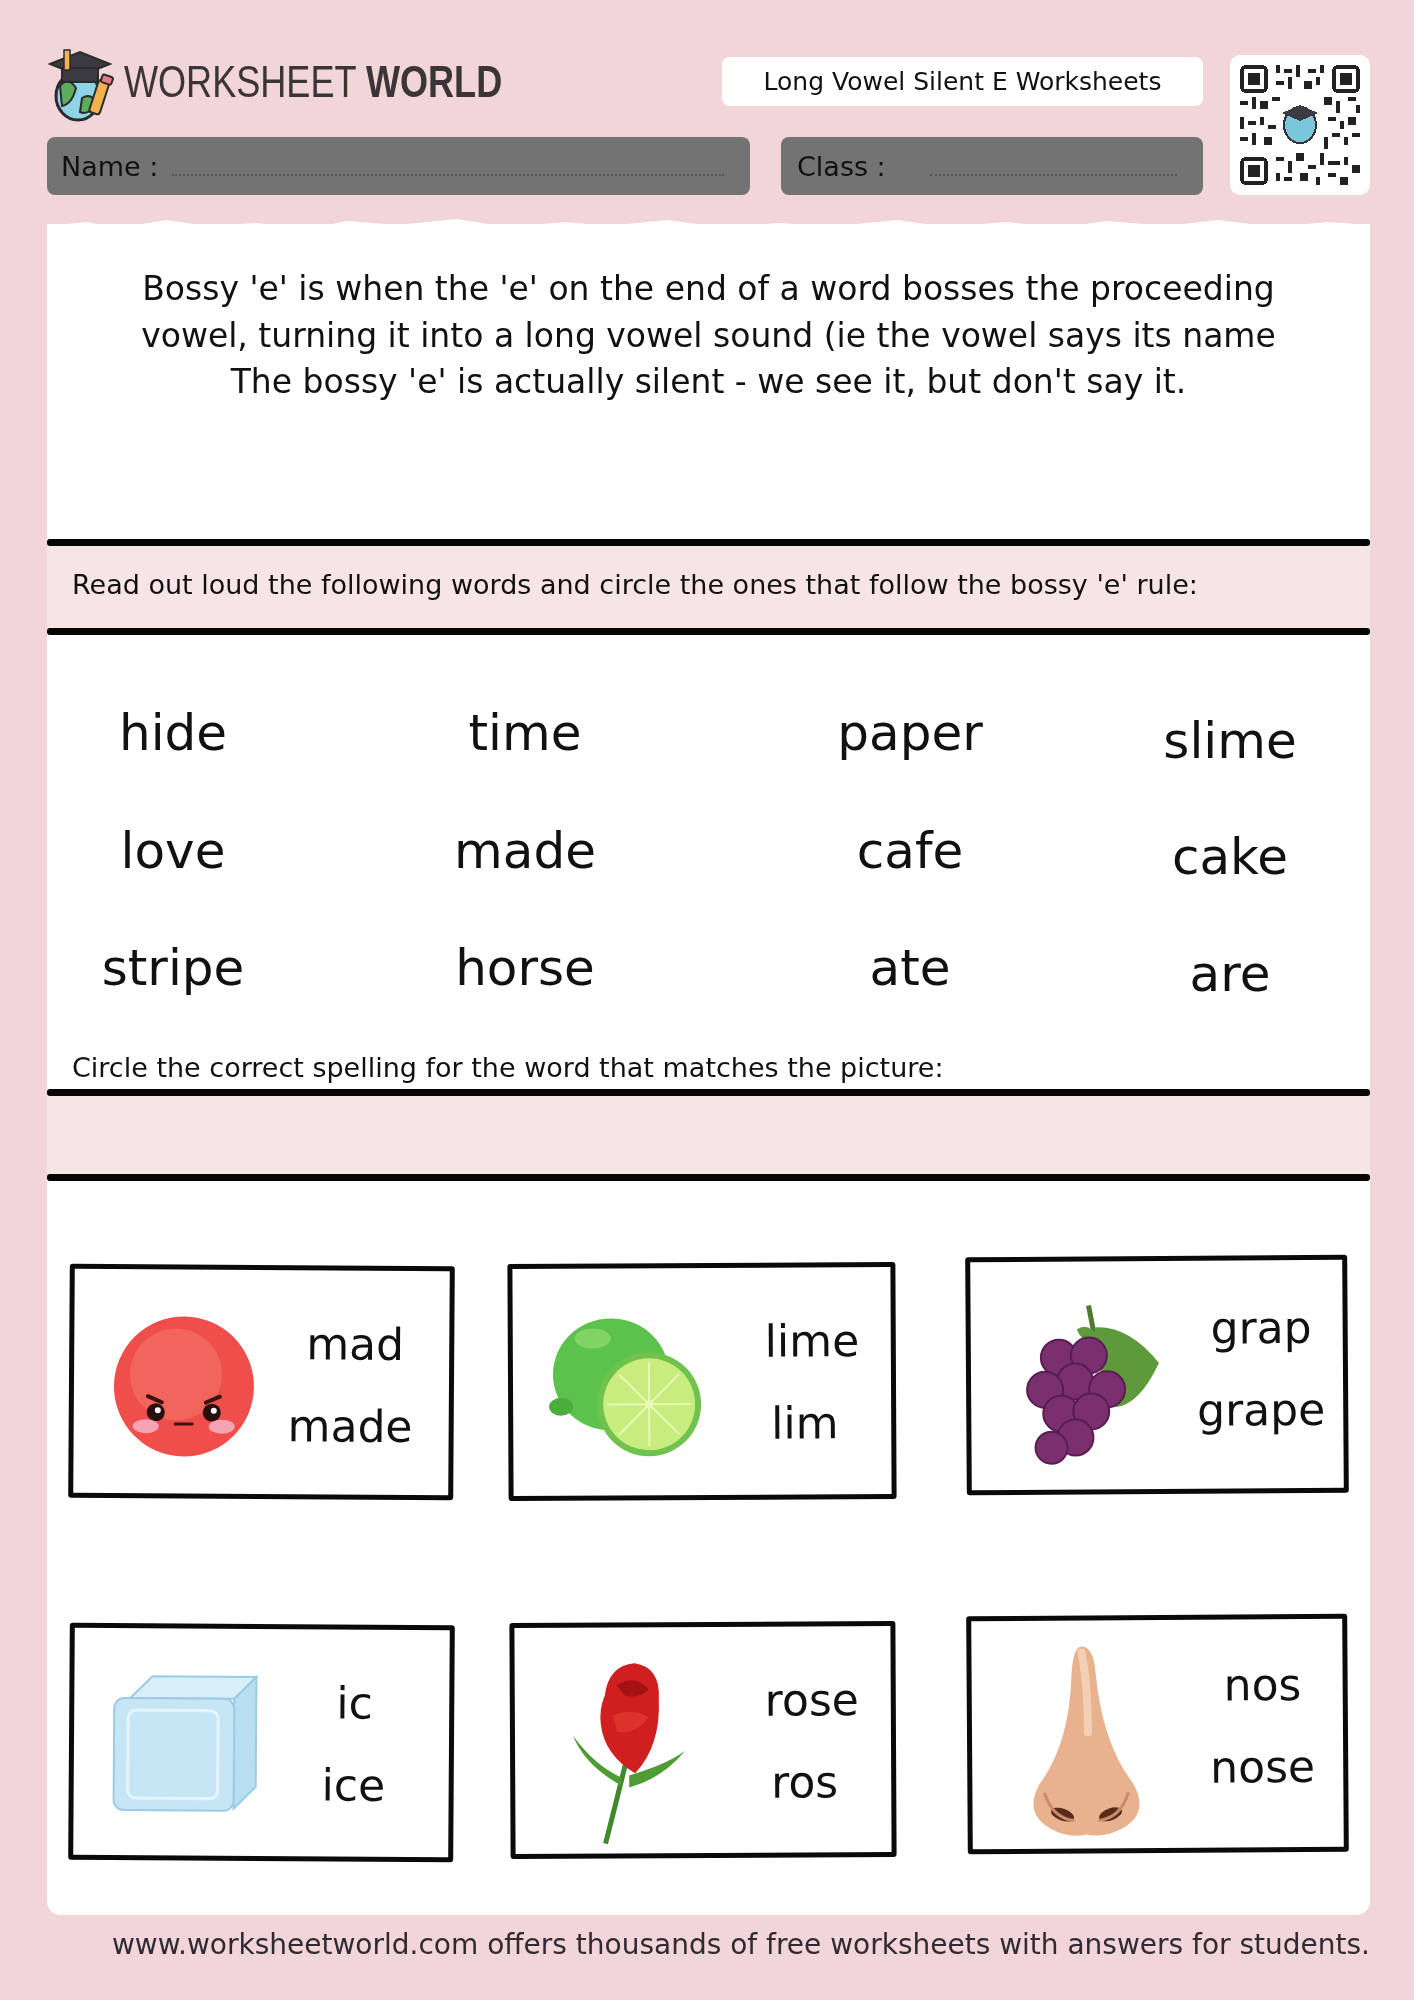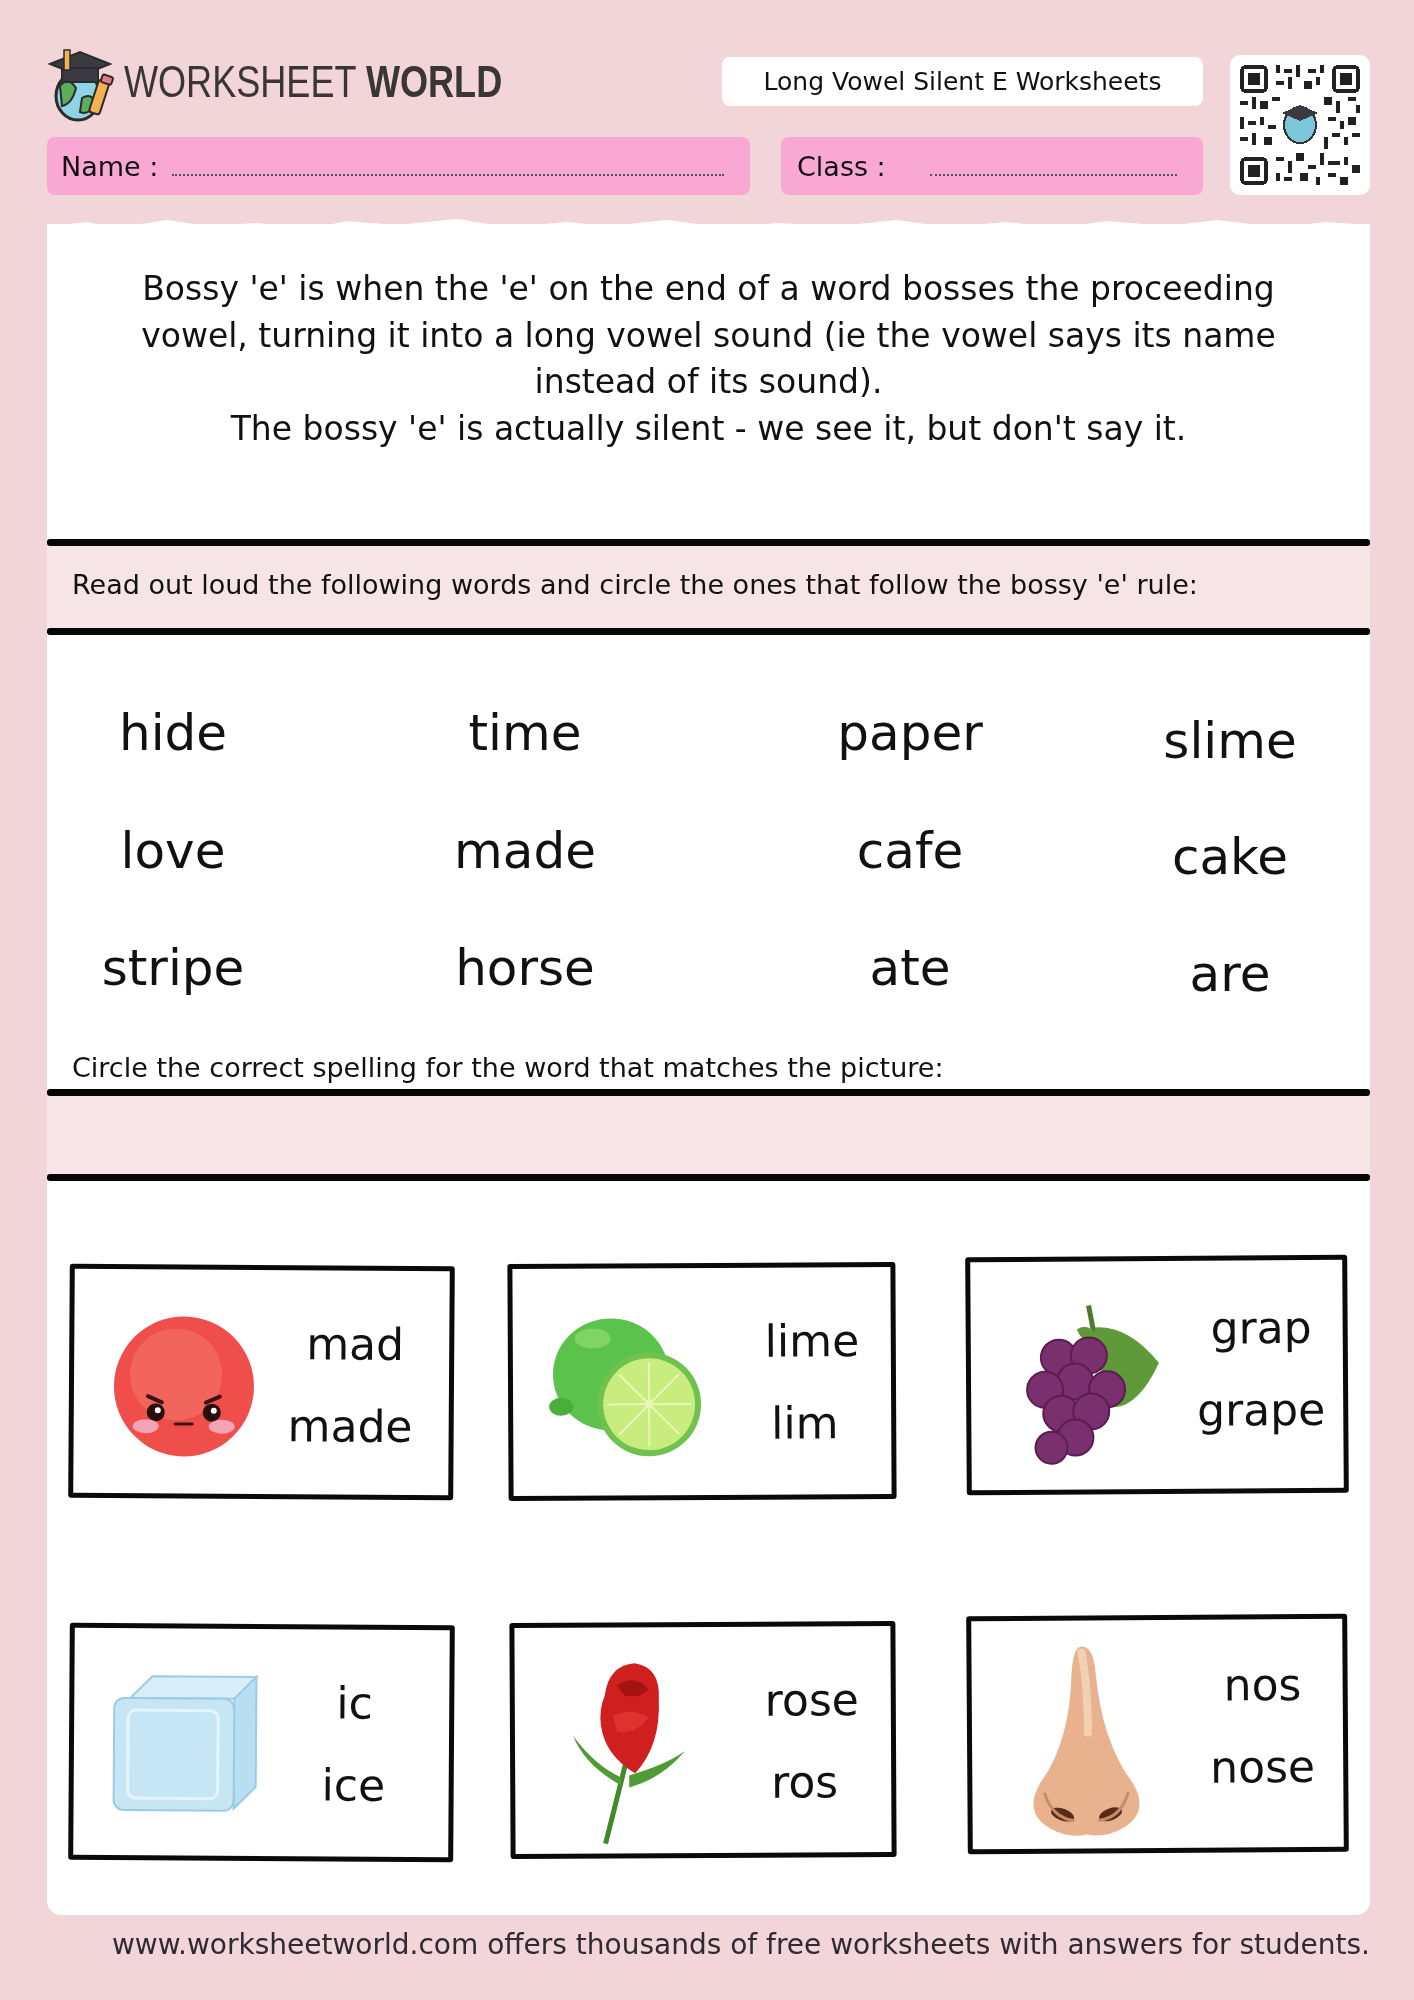--- a/index.html
+++ b/index.html
@@ -24,21 +24,21 @@
     left: 722px; top: 57px; width: 481px; height: 49px;
     background: #fff; border-radius: 8px;
     display: flex; align-items: center; justify-content: center;
     font-size: 25px; color: #111; white-space: nowrap;
   }
   .qr {
     left: 1230px; top: 55px; width: 140px; height: 140px;
     background: #fff; border-radius: 10px; padding: 10px;
   }
   .field {
-    top: 137px; height: 58px; background: #f9a8d4; border-radius: 8px;
+    top: 137px; height: 58px; background: #737373; border-radius: 8px;
     display: flex; align-items: center; padding-left: 14px;
     font-size: 27px; color: #111;
   }
   .field .line { flex: 1; border-bottom: 2px dotted #555; margin: 18px 26px 0 14px; height: 0; }
   .name-field { left: 47px; width: 703px; }
   .class-field { left: 781px; width: 422px; padding-left: 16px; gap: 30px; }
 
   
   .panel {
     left: 47px; top: 224px; width: 1323px; height: 1691px;
@@ -162,21 +162,20 @@
 </div>
 
 <div class="abs panel"></div>
 <svg class="abs torn" viewBox="0 0 1323 22" preserveAspectRatio="none">
   <path d="M0 12 L40 8 L70 14 L120 6 L160 12 L210 9 L260 15 L300 7 L350 11 L410 5 L460 13 L520 8 L560 12 L620 6 L680 14 L730 9 L790 12 L850 6 L900 13 L960 8 L1010 14 L1060 7 L1120 12 L1170 6 L1230 13 L1280 8 L1323 11 L1323 22 L0 22 Z" fill="#fff"></path>
 </svg>
 
 <div class="abs intro">
   <div>Bossy 'e' is when the 'e' on the end of a word bosses the proceeding</div>
   <div>vowel, turning it into a long vowel sound (ie the vowel says its name</div>
-  <div>instead of its sound).</div>
   <div>The bossy 'e' is actually silent - we see it, but don't say it.</div>
 </div>
 
 <div class="abs band" style="top:543px;height:88px;"></div>
 <div class="abs bar" style="top:539px;"></div>
 <div class="abs bar" style="top:628px;"></div>
 <div class="abs band-text" style="top:569px;">Read out loud the following words and circle the ones that follow the bossy 'e' rule:</div>
 
 <div>
   <span class="abs word" style="left:173px;top:708px;">hide</span>

